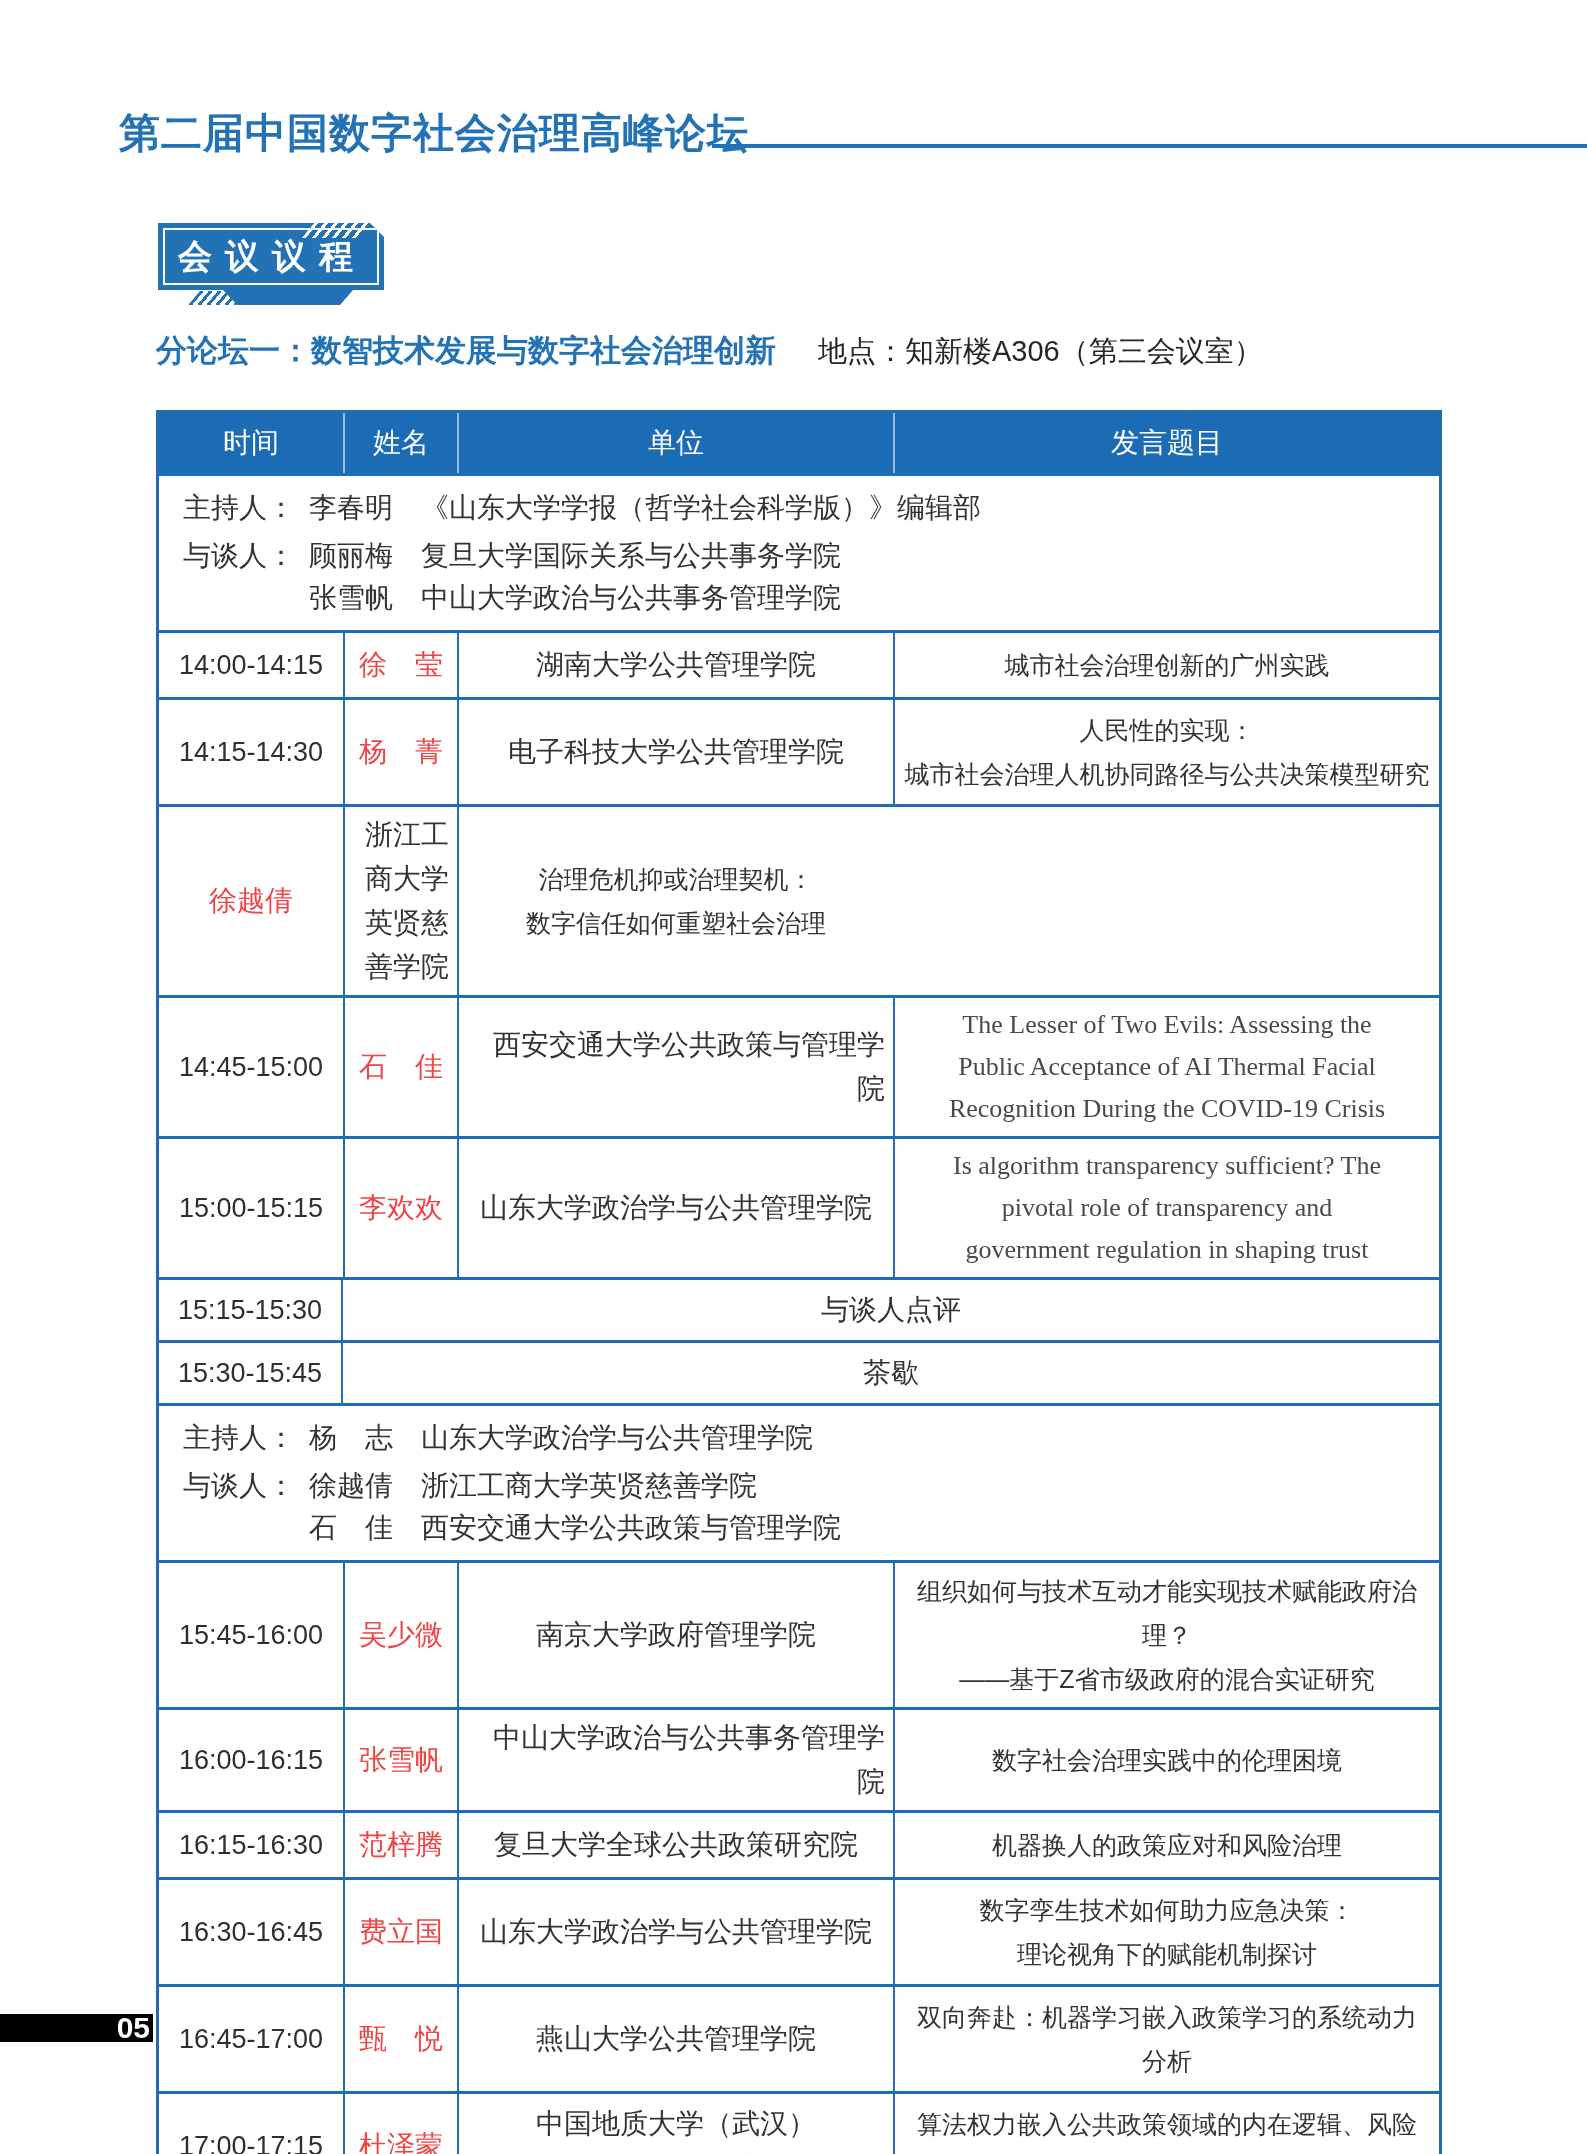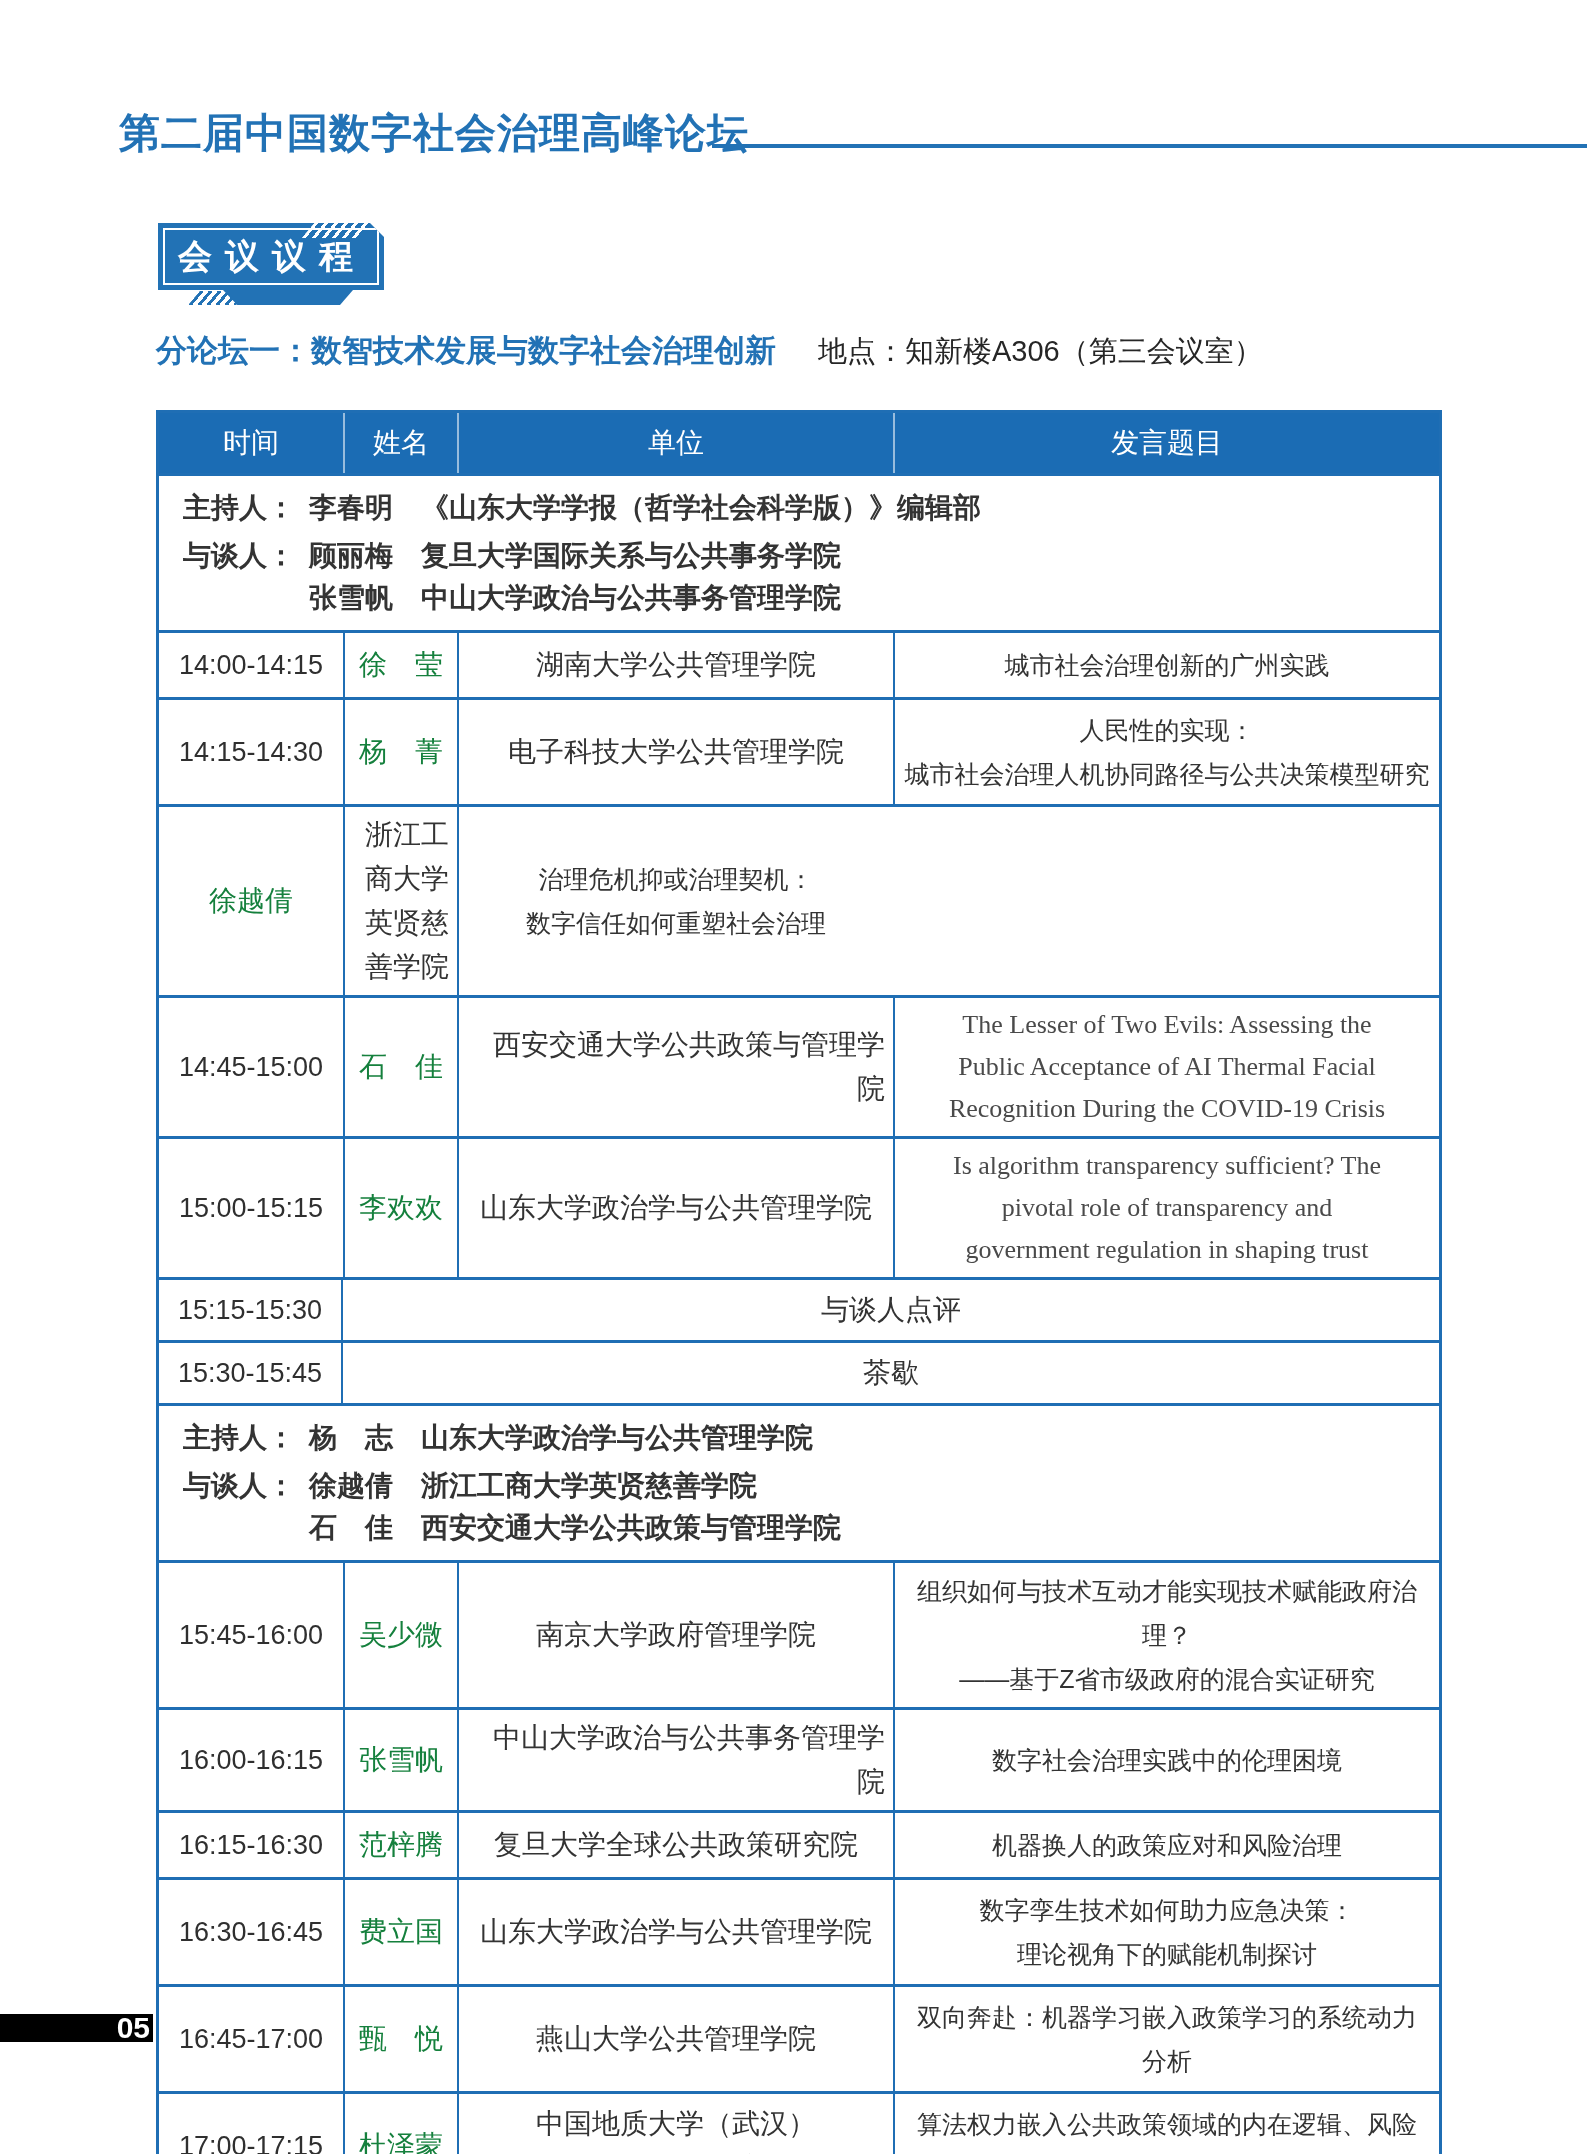--- a/index.html
+++ b/index.html
@@ -114,34 +114,33 @@
   .cell{
     display:flex;flex-direction:column;
     align-items:center;justify-content:center;
     text-align:center;
     padding:6px 8px;box-sizing:border-box;
   }
   .row.talk .cell + .cell{border-left:2px solid #1f6eb4;}
   .row.merged .cell.time{border-right:2px solid #1f6eb4;}
 
   .cell.time{font-size:27px;color:#2f2f2f;white-space:nowrap;}
-  .cell.name{font-size:28px;color:#15803d;white-space:nowrap;}
+  .cell.name{font-size:28px;color:#ef4444;white-space:nowrap;}
   .cell.org{font-size:28px;color:#333333;line-height:44px;text-align:right;}
   .cell.topic{font-size:25px;color:#333333;line-height:44px;}
   .cell.topic.en{
     font-family:"Liberation Serif","DejaVu Serif",serif;
     font-size:26px;color:#4a4a4a;line-height:42px;
   }
   .cell.span-text{font-size:28px;color:#333333;}
 
   
   .row.mods{
     padding:12px 0 12px 24px;
     box-sizing:border-box;
-    font-weight:bold;
   }
   .mod-line{
     display:flex;align-items:baseline;
     font-size:28px;color:#333333;
     line-height:40px;
   }
   .mod-line + .mod-line{margin-top:2px;}
   .mod-line.gap{margin-top:8px;}
   .mod-label{display:inline-block;width:126px;white-space:pre;}
   .mod-name{display:inline-block;width:112px;white-space:pre;}

